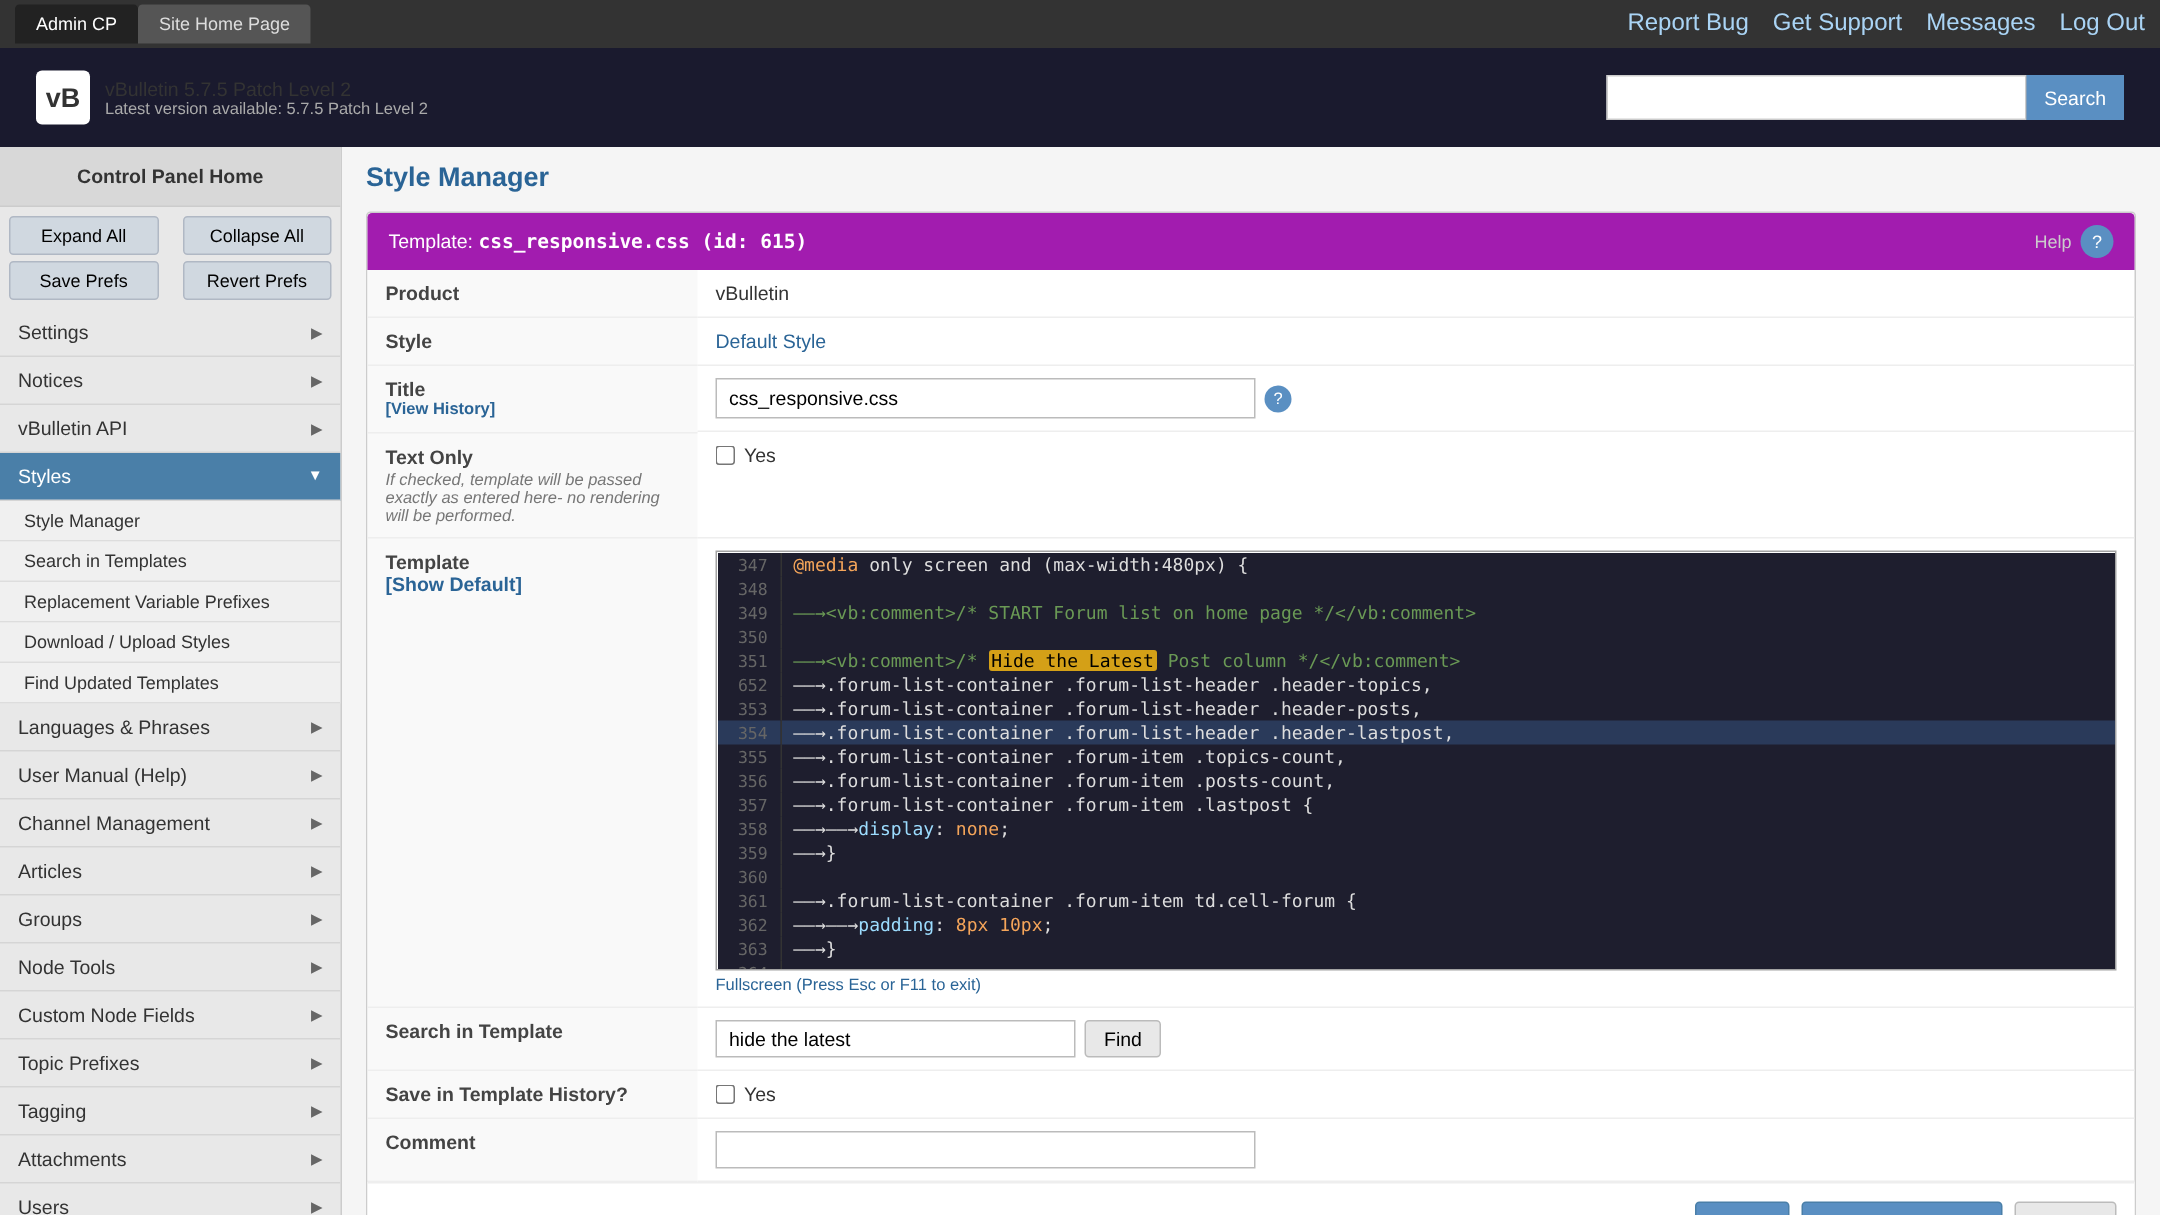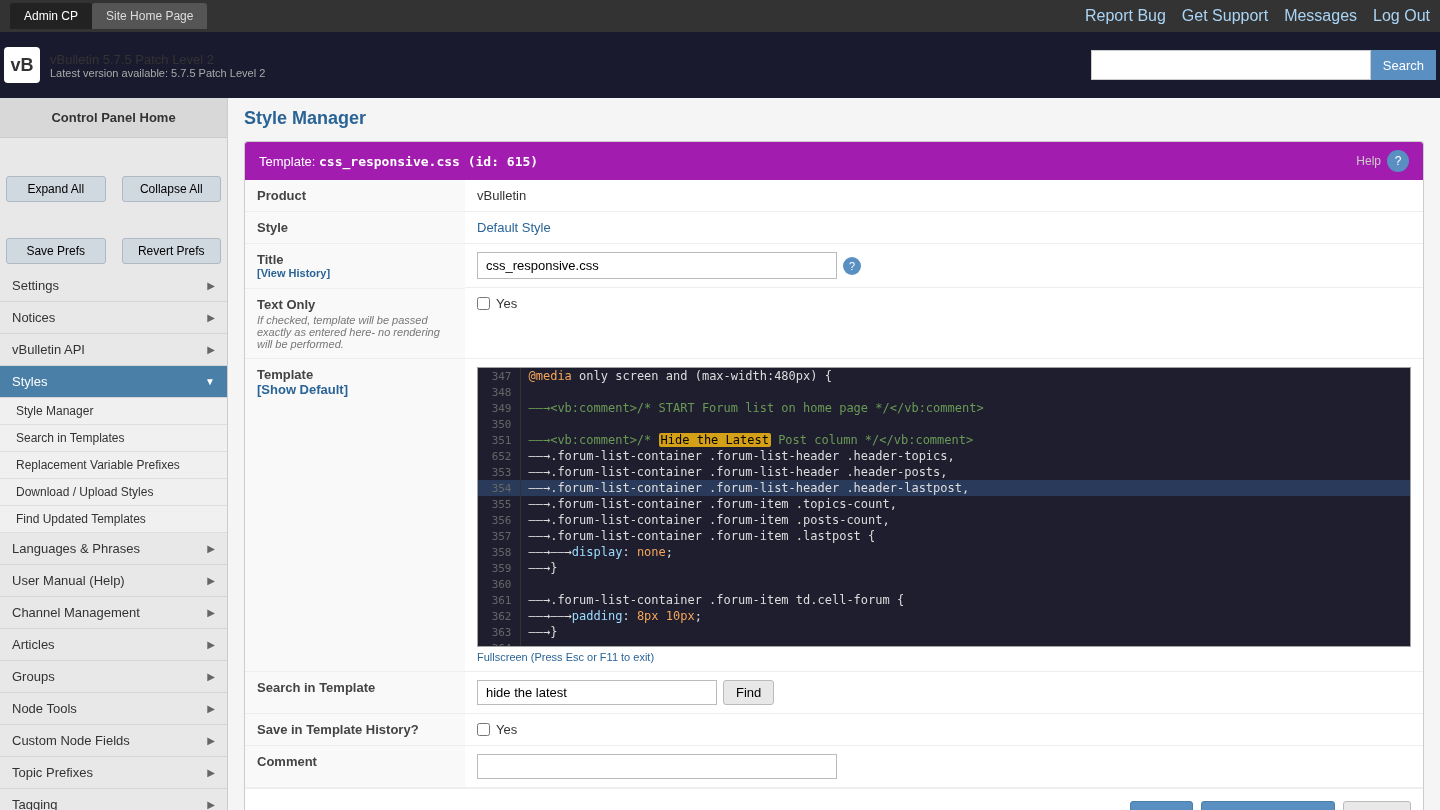--- a/index.html
+++ b/index.html
@@ -28,21 +28,21 @@
     #top-nav .spacer { flex: 1; }
     #top-nav .nav-links { display: flex; gap: 16px; }
     #top-nav .nav-links a { color: #aad4f5; font-size: 16px; text-decoration: none; cursor: pointer; }
 
     
     #header-bar {
       background: #1a1a2e;
       display: flex;
       align-items: center;
       height: 66px;
-      padding: 0 4px;
+      padding: 0 24px;
     }
     #header-bar .logo {
       display: flex;
       align-items: center;
       gap: 10px;
       margin-right: 20px;
     }
     #header-bar .logo .logo-icon {
       width: 36px; height: 36px;
       background: #fff;
@@ -90,21 +90,20 @@
 
     .sidebar-top-btns {
       display: flex;
       flex-direction: column;
       padding: 6px;
       gap: 4px;
     }
     .sidebar-top-btns .btn-row {
       display: flex;
       gap: 16px;
-      margin-top: 32px;
     }
     .sidebar-top-btns button {
       flex: 1;
       padding: 5px 8px;
       background: #d0d8e0;
       border: 1px solid #b0b8c4;
       cursor: pointer;
       font-size: 12px;
       border-radius: 3px;
     }

